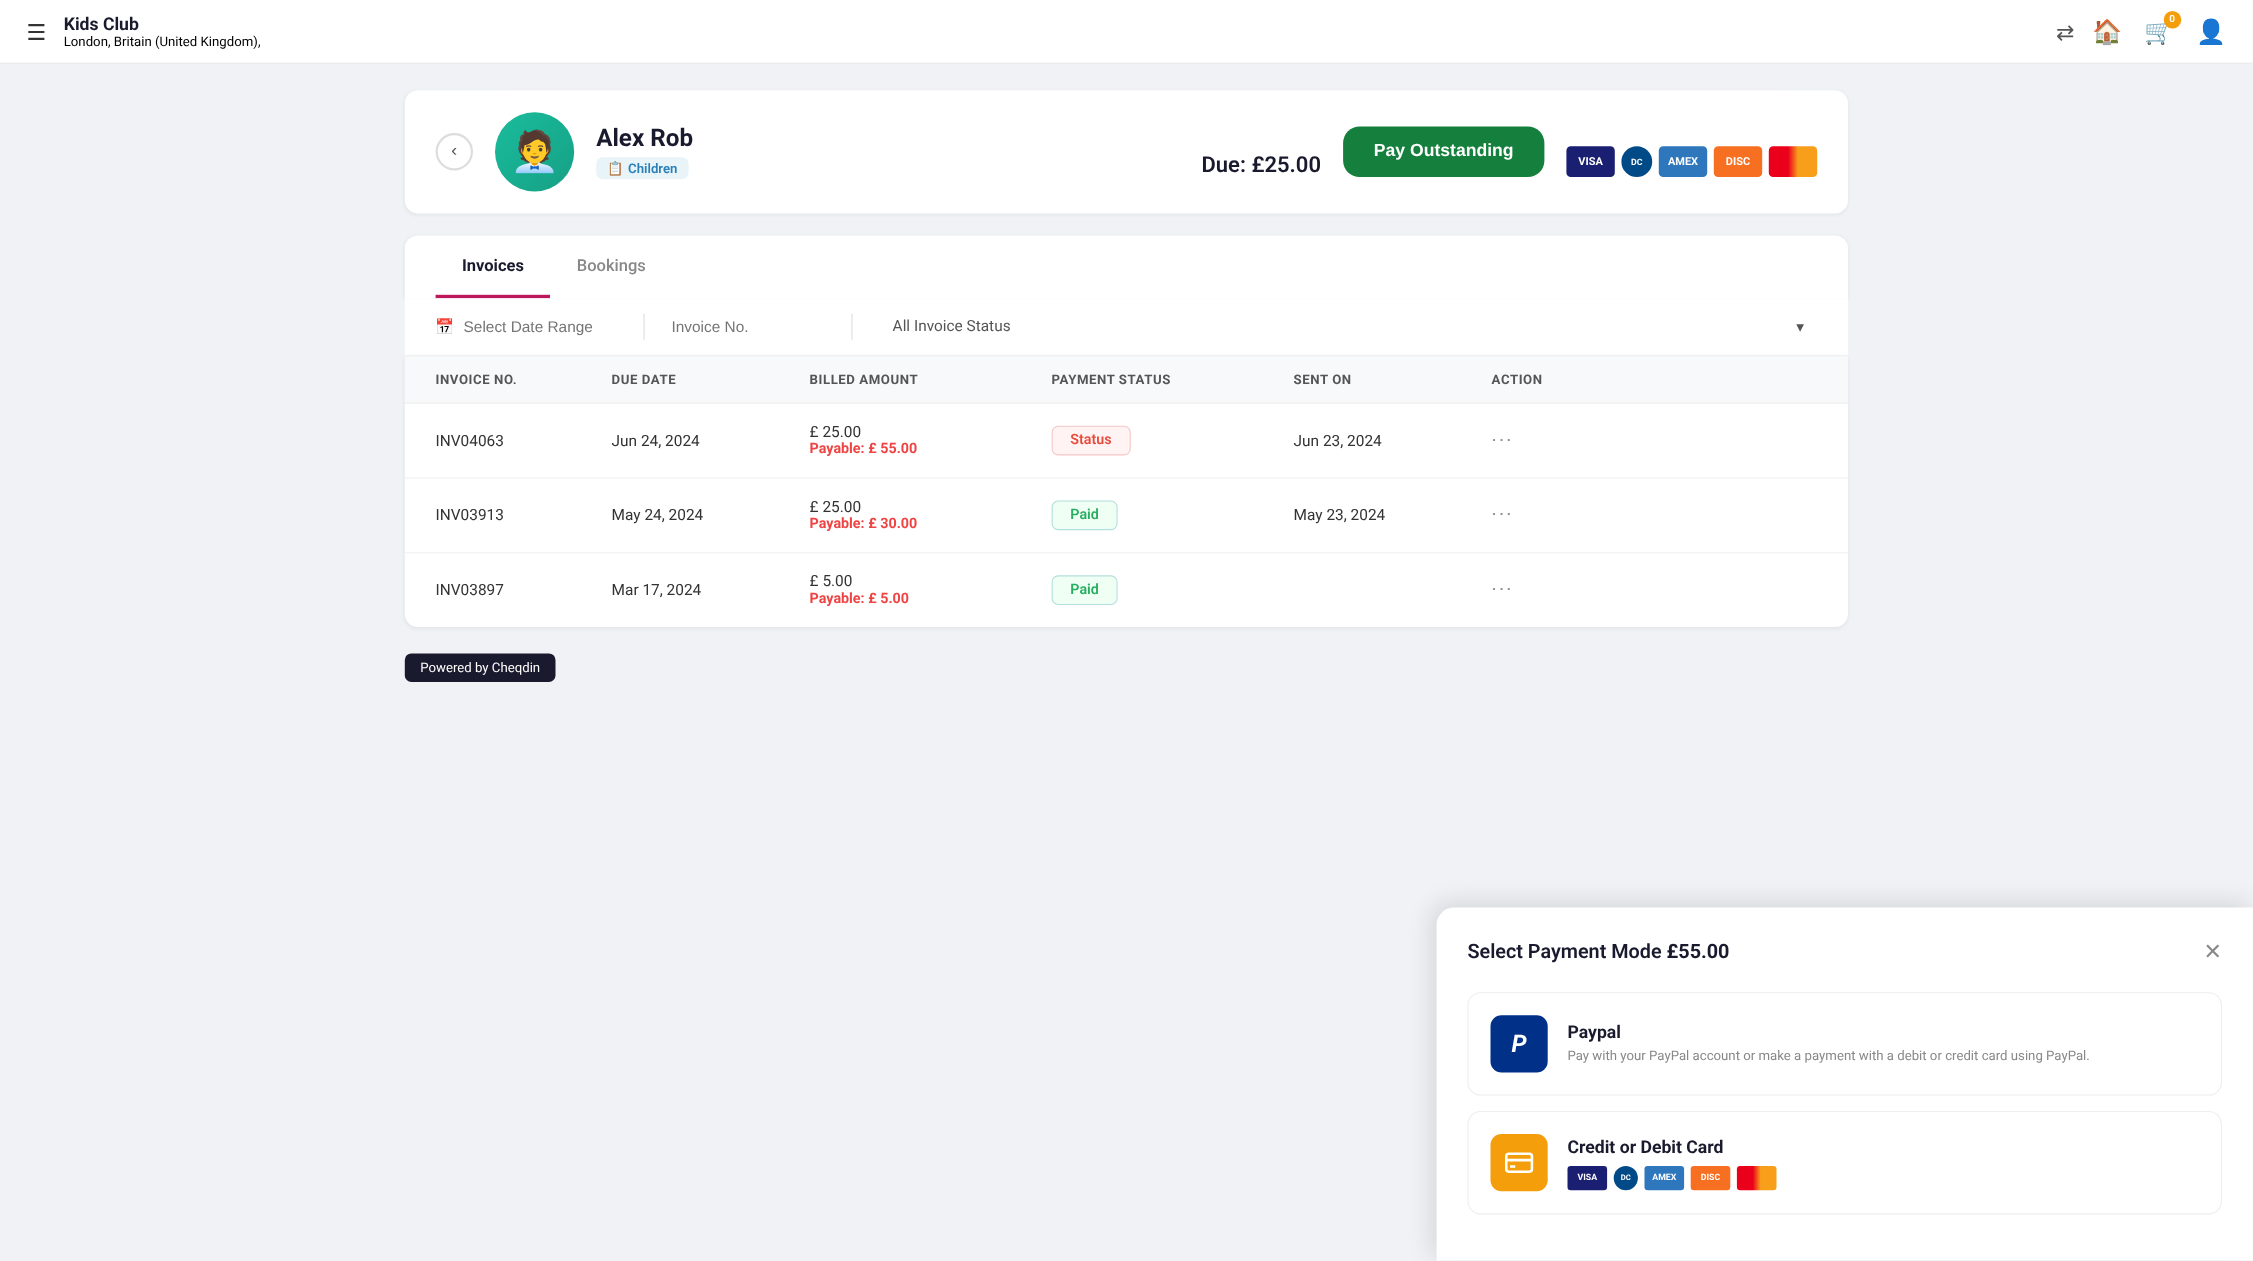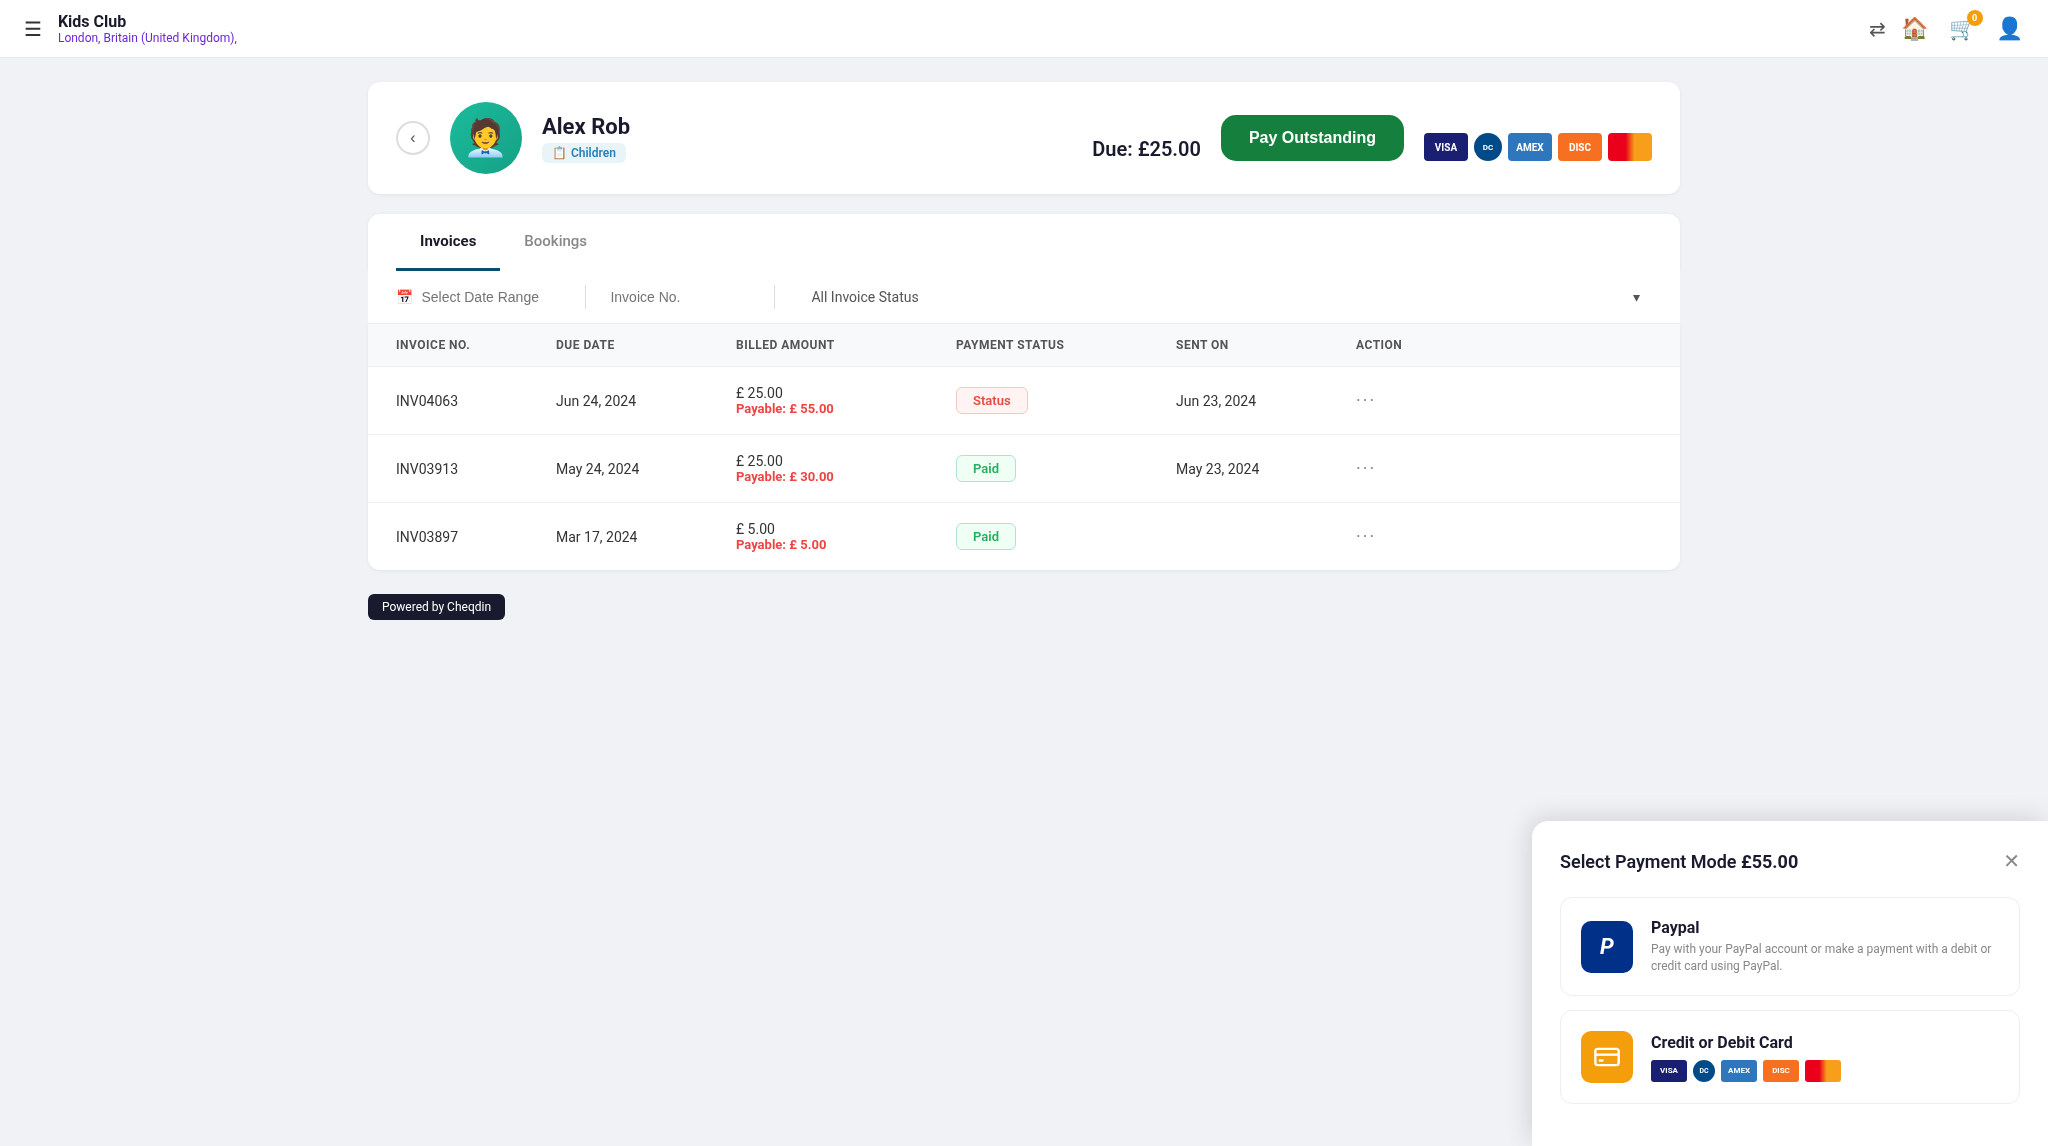--- a/index.html
+++ b/index.html
@@ -26,21 +26,21 @@
     .nav-brand {
       flex: 1;
     }
     .nav-brand-name {
       font-weight: 700;
       font-size: 16px;
       color: #1a1a2e;
     }
     .nav-brand-location {
       font-size: 12px;
-      color: #6d28d9;
+      color: #000000;
     }
     .nav-back-btn {
       color: #555;
       cursor: pointer;
       font-size: 20px;
     }
     .nav-icons {
       display: flex;
       align-items: center;
       gap: 20px;
@@ -196,21 +196,21 @@
       padding: 18px 24px;
       font-size: 15px;
       cursor: pointer;
       color: #888;
       border-bottom: 3px solid transparent;
       font-weight: 500;
     }
     .tab-item.active {
       color: #1a1a2e;
       font-weight: 700;
-      border-bottom: 3px solid #0c4a6e;
+      border-bottom: 3px solid #be185d;
     }
 
     
     .filters-row {
       background: #fff;
       padding: 14px 28px;
       display: flex;
       align-items: center;
       gap: 24px;
       border-bottom: 1px solid #eee;
@@ -321,21 +321,21 @@
       padding: 6px 14px;
       border-radius: 6px;
       margin-top: 24px;
     }
 
     
     .modal-overlay {
       position: fixed;
       right: 0;
       bottom: 0;
-      width: 516px;
+      width: 742px;
       background: #fff;
       border-radius: 16px 0 0 0;
       box-shadow: -4px -4px 24px rgba(0,0,0,0.12);
       padding: 28px;
       z-index: 100;
     }
     .modal-header {
       display: flex;
       align-items: center;
       justify-content: space-between;

